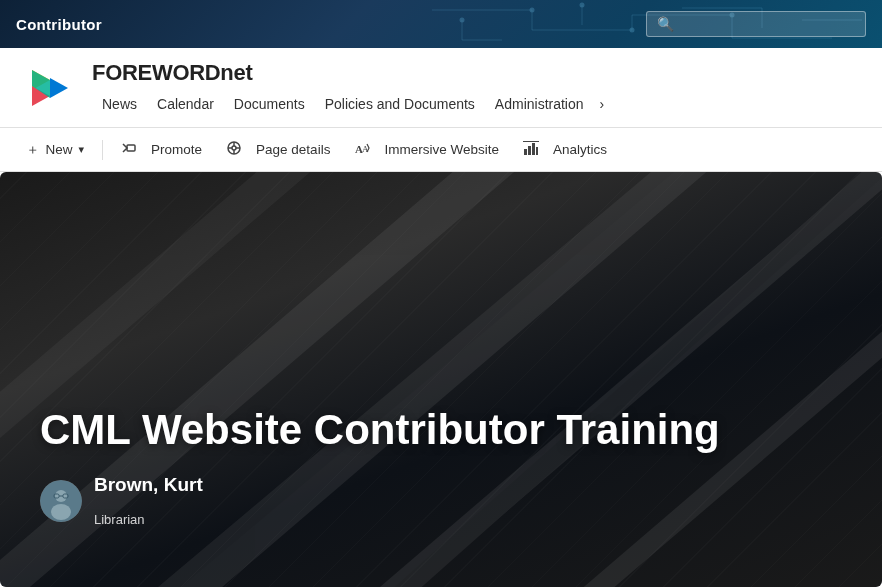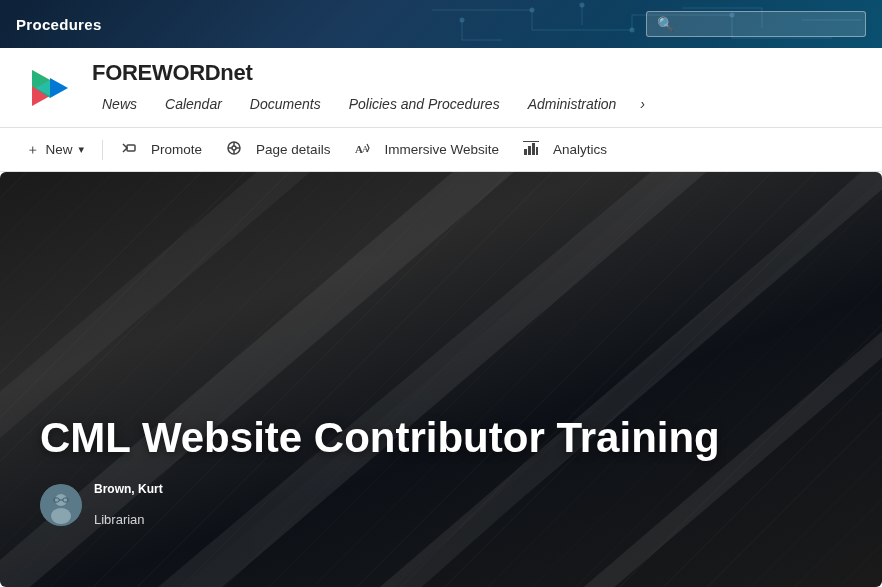--- a/index.html
+++ b/index.html
@@ -86,22 +86,21 @@
     }
     .site-name {
       font-size: 22px;
       font-weight: 700;
       color: #222;
       letter-spacing: -0.3px;
     }
     .site-nav {
       display: flex;
       align-items: center;
-      gap: 8px;
-      font-style: italic;
+      gap: 0;
     }
     .nav-item {
       font-size: 14px;
       color: #333;
       padding: 4px 10px;
       cursor: pointer;
       border-radius: 2px;
       white-space: nowrap;
     }
     .nav-item-more {
@@ -199,21 +198,21 @@
       border-radius: 50%;
       background: #555;
       overflow: hidden;
       flex-shrink: 0;
       display: flex;
       align-items: center;
       justify-content: center;
     }
     .author-info {}
     .author-name {
-      font-size: 12px;
+      font-size: 19px;
       font-weight: 700;
       color: #fff;
     }
     .author-role {
       font-size: 13px;
       color: rgba(255,255,255,0.8);
       margin-top: 16px;
     }
 
     
@@ -238,21 +237,21 @@
       <line x1="300" y1="8" x2="380" y2="8"></line>
       <line x1="380" y1="8" x2="380" y2="28"></line>
       <line x1="420" y1="20" x2="480" y2="20"></line>
       <circle cx="150" cy="10" r="2.5" fill="rgba(100,180,220,0.6)" stroke="none"></circle>
       <circle cx="250" cy="30" r="2.5" fill="rgba(100,180,220,0.6)" stroke="none"></circle>
       <circle cx="350" cy="15" r="2.5" fill="rgba(100,180,220,0.6)" stroke="none"></circle>
       <circle cx="80" cy="20" r="2.5" fill="rgba(100,180,220,0.6)" stroke="none"></circle>
       <circle cx="200" cy="5" r="2.5" fill="rgba(100,180,220,0.6)" stroke="none"></circle>
     </g>
   </svg>
-  <span class="sharepoint-title">Procedures</span>
+  <span class="sharepoint-title">Contributor</span>
   <div class="search-box">
     <span class="search-icon-svg">🔍</span>
   </div>
 </div>
 
 <div class="site-header">
 
   <div class="site-logo">
     <svg width="52" height="52" viewBox="0 0 52 52">
 
@@ -262,21 +261,21 @@
       <polygon points="8,8 26,18 26,36 8,24" fill="#00B294" opacity="0.85"></polygon>
     </svg>
   </div>
 
   <div class="site-name-nav">
     <div class="site-name">FOREWORDnet</div>
     <nav class="site-nav">
       <span class="nav-item">News</span>
       <span class="nav-item">Calendar</span>
       <span class="nav-item">Documents</span>
-      <span class="nav-item">Policies and Procedures</span>
+      <span class="nav-item">Policies and Documents</span>
       <span class="nav-item">Administration</span>
       <span class="nav-item-more">›</span>
     </nav>
   </div>
 </div>
 
 <div class="toolbar">
   <div class="new-btn">
     <span class="btn-icon">＋</span>
     <span>New</span>

